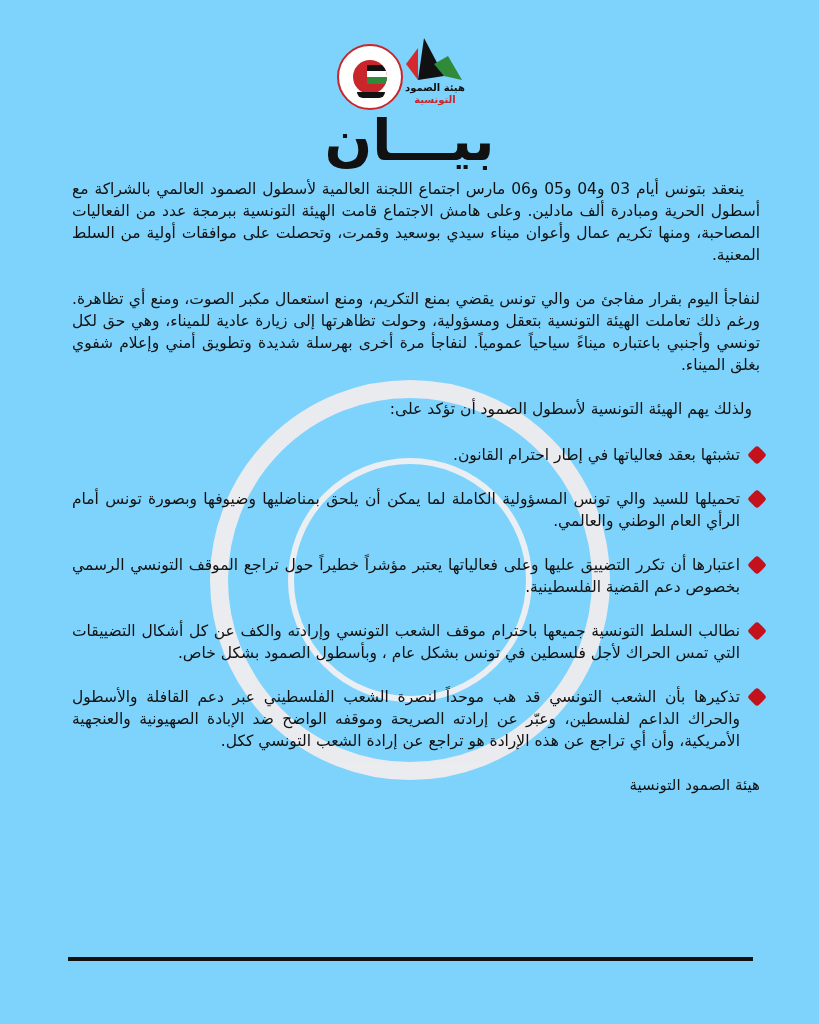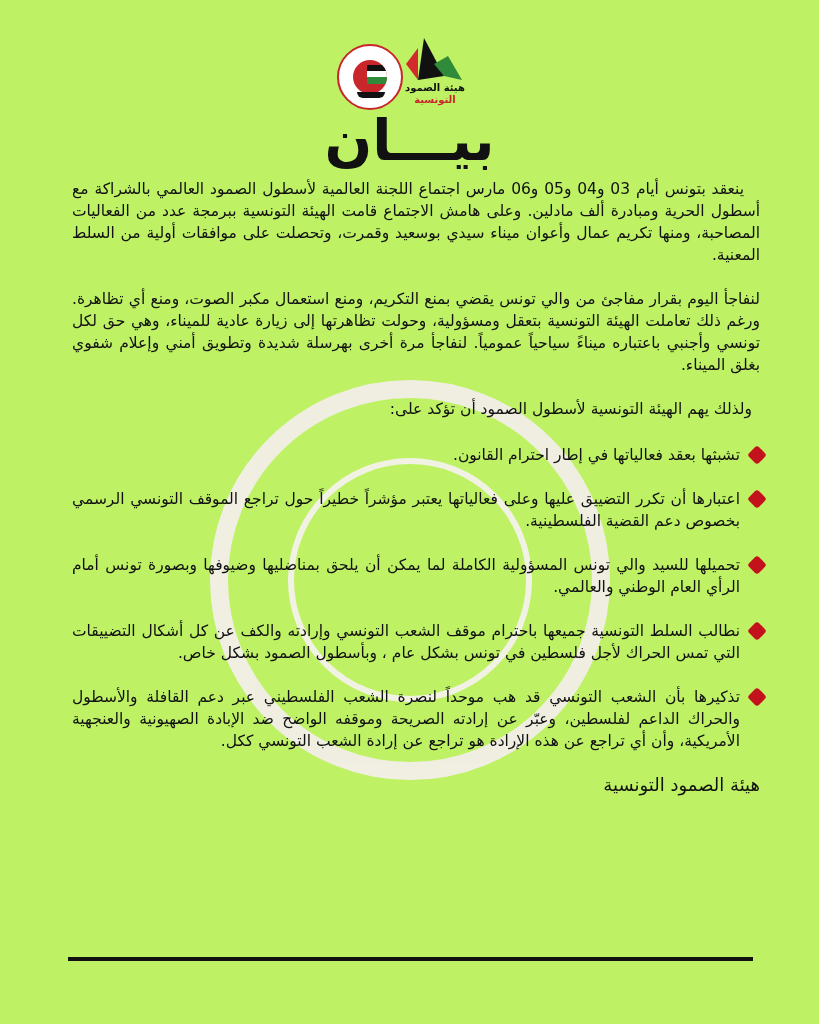--- a/index.html
+++ b/index.html
@@ -1,19 +1,19 @@
 <!DOCTYPE html>
 <html><head>
   <meta charset="utf-8">
   <style>
     * { margin: 0; padding: 0; box-sizing: border-box; }
     html, body { width: 819px; height: 1024px; background: #ffffff; overflow: hidden; }
     body { position: relative; font-family: "DejaVu Sans", sans-serif; color: #111; }
 
-    .page { position: absolute; left: 0; top: 0; width: 819px; height: 1024px; background: #bef264; }
+    .page { position: absolute; left: 0; top: 0; width: 819px; height: 1024px; background: #7dd3fc; }
 
     .watermark {
       position: absolute; left: 210px; top: 380px; width: 400px; height: 400px;
       border: 18px solid #f6eeee; border-radius: 50%; opacity: 0.9;
     }
     .watermark::after {
       content: ""; position: absolute; left: 60px; top: 60px; right: 60px; bottom: 60px;
       border: 6px solid #f8f2f2; border-radius: 50%;
     }
 
@@ -49,21 +49,21 @@
       direction: rtl; text-align: justify; font-size: 15.5px; font-weight: normal; line-height: 22px;
     }
     .para { margin-bottom: 22px; }
     .para.first { text-indent: 16px; }
     .intro { margin-bottom: 24px; padding-right: 8px; }
     .bullet { position: relative; padding-right: 20px; margin-bottom: 22px; }
     .bullet .dot {
       position: absolute; right: -4px; top: 4px; width: 14px; height: 14px;
       background: #c4121c; transform: rotate(45deg); border-radius: 3px;
     }
-    .signature { margin-top: 6px; font-size: 18px; }
+    .signature { margin-top: 6px; font-size: 15px; }
 
     .rule { position: absolute; left: 68px; top: 957px; width: 685px; height: 4px; background: #111; }
   </style>
 </head>
 <body>
 
 <div class="page">
   <div class="watermark"></div>
 
   <div class="logos">
@@ -94,25 +94,25 @@
     <p class="para first">ينعقد بتونس أيام 03 و04 و05 و06 مارس اجتماع اللجنة العالمية لأسطول الصمود العالمي بالشراكة مع أسطول الحرية ومبادرة ألف مادلين. وعلى هامش الاجتماع قامت الهيئة التونسية ببرمجة عدد من الفعاليات المصاحبة، ومنها تكريم عمال وأعوان ميناء سيدي بوسعيد وقمرت، وتحصلت على موافقات أولية من السلط المعنية.</p>
     <p class="para">لنفاجأ اليوم بقرار مفاجئ من والي تونس يقضي بمنع التكريم، ومنع استعمال مكبر الصوت، ومنع أي تظاهرة. ورغم ذلك تعاملت الهيئة التونسية بتعقل ومسؤولية، وحولت تظاهرتها إلى زيارة عادية للميناء، وهي حق لكل تونسي وأجنبي باعتباره ميناءً سياحياً عمومياً. لنفاجأ مرة أخرى بهرسلة شديدة وتطويق أمني وإعلام شفوي بغلق الميناء.</p>
     <p class="intro">ولذلك يهم الهيئة التونسية لأسطول الصمود أن تؤكد على:</p>
 
     <div class="bullet">
       <span class="dot"></span>
       <span>تشبثها بعقد فعالياتها في إطار احترام القانون.</span>
     </div>
     <div class="bullet">
       <span class="dot"></span>
-      <span>اعتبارها أن تكرر التضييق عليها وعلى فعالياتها يعتبر مؤشراً خطيراً حول تراجع الموقف التونسي الرسمي بخصوص دعم القضية الفلسطينية.</span>
+      <span>تحميلها للسيد والي تونس المسؤولية الكاملة لما يمكن أن يلحق بمناضليها وضيوفها وبصورة تونس أمام الرأي العام الوطني والعالمي.</span>
     </div>
     <div class="bullet">
       <span class="dot"></span>
-      <span>تحميلها للسيد والي تونس المسؤولية الكاملة لما يمكن أن يلحق بمناضليها وضيوفها وبصورة تونس أمام الرأي العام الوطني والعالمي.</span>
+      <span>اعتبارها أن تكرر التضييق عليها وعلى فعالياتها يعتبر مؤشراً خطيراً حول تراجع الموقف التونسي الرسمي بخصوص دعم القضية الفلسطينية.</span>
     </div>
     <div class="bullet">
       <span class="dot"></span>
       <span>نطالب السلط التونسية جميعها باحترام موقف الشعب التونسي وإرادته والكف عن كل أشكال التضييقات التي تمس الحراك لأجل فلسطين في تونس بشكل عام ، وبأسطول الصمود بشكل خاص.</span>
     </div>
     <div class="bullet">
       <span class="dot"></span>
       <span>تذكيرها بأن الشعب التونسي قد هب موحداً لنصرة الشعب الفلسطيني عبر دعم القافلة والأسطول والحراك الداعم لفلسطين، وعبّر عن إرادته الصريحة وموقفه الواضح ضد الإبادة الصهيونية والعنجهية الأمريكية، وأن أي تراجع عن هذه الإرادة هو تراجع عن إرادة الشعب التونسي ككل.</span>
     </div>
 

